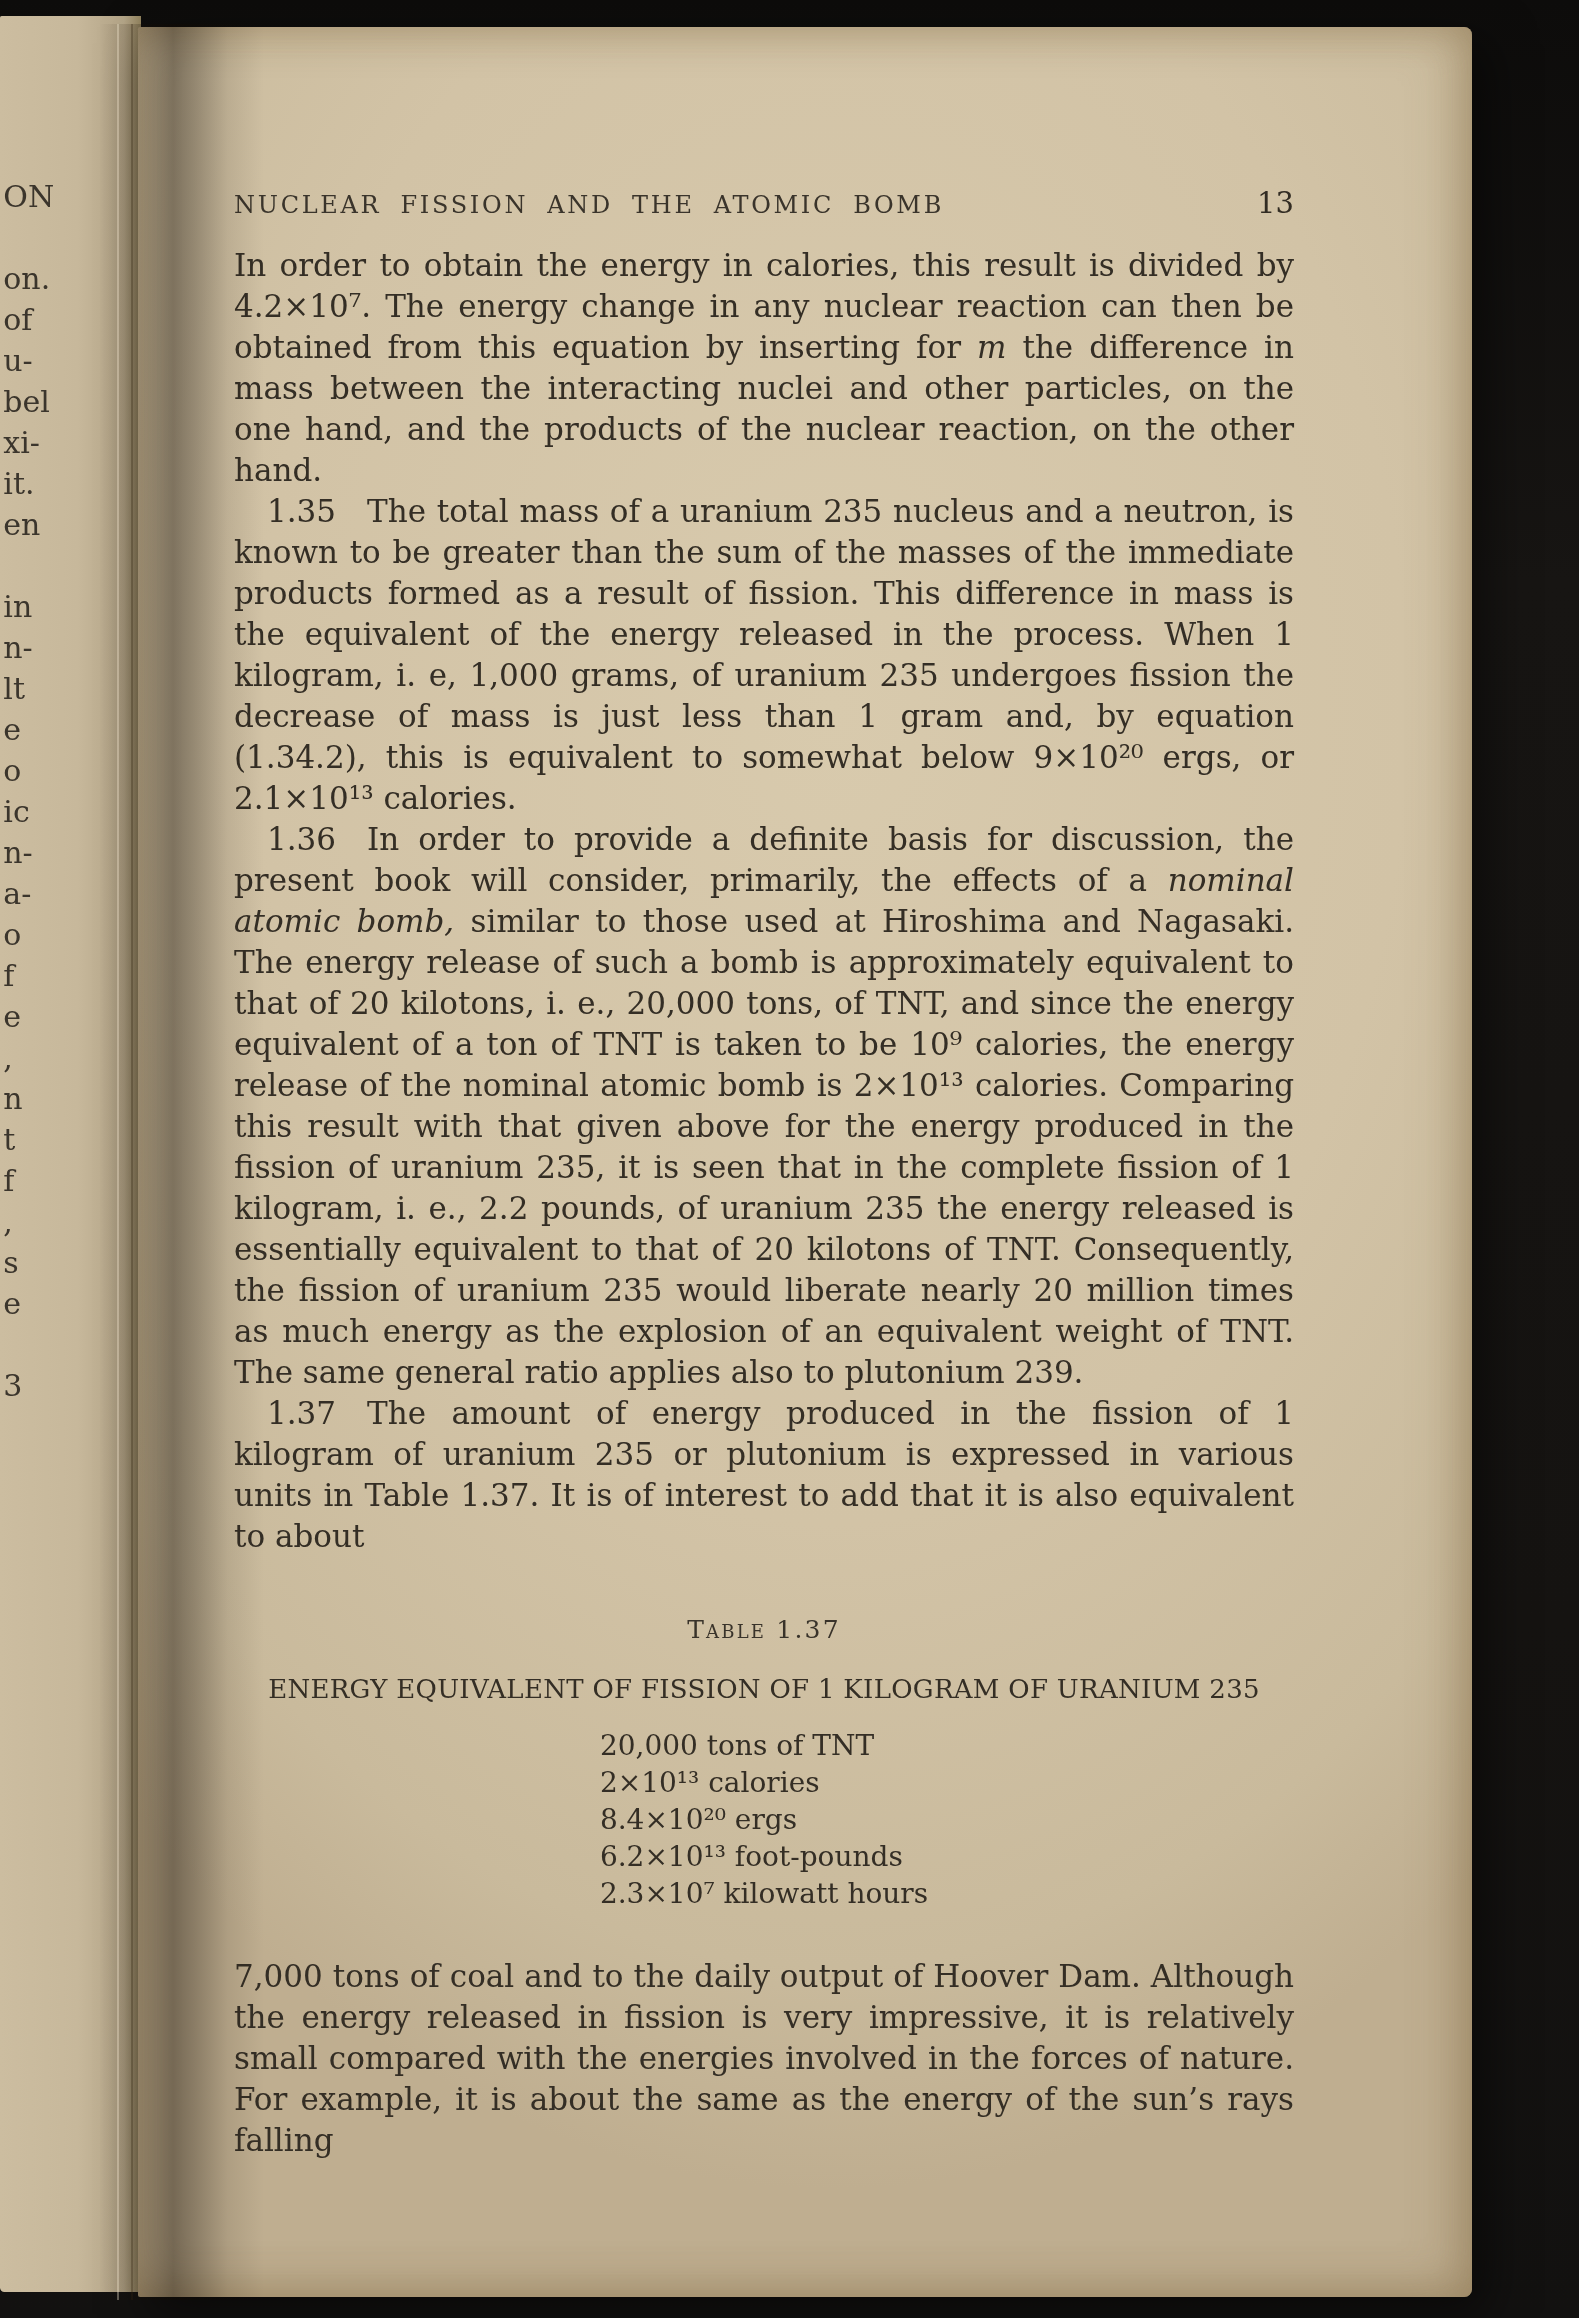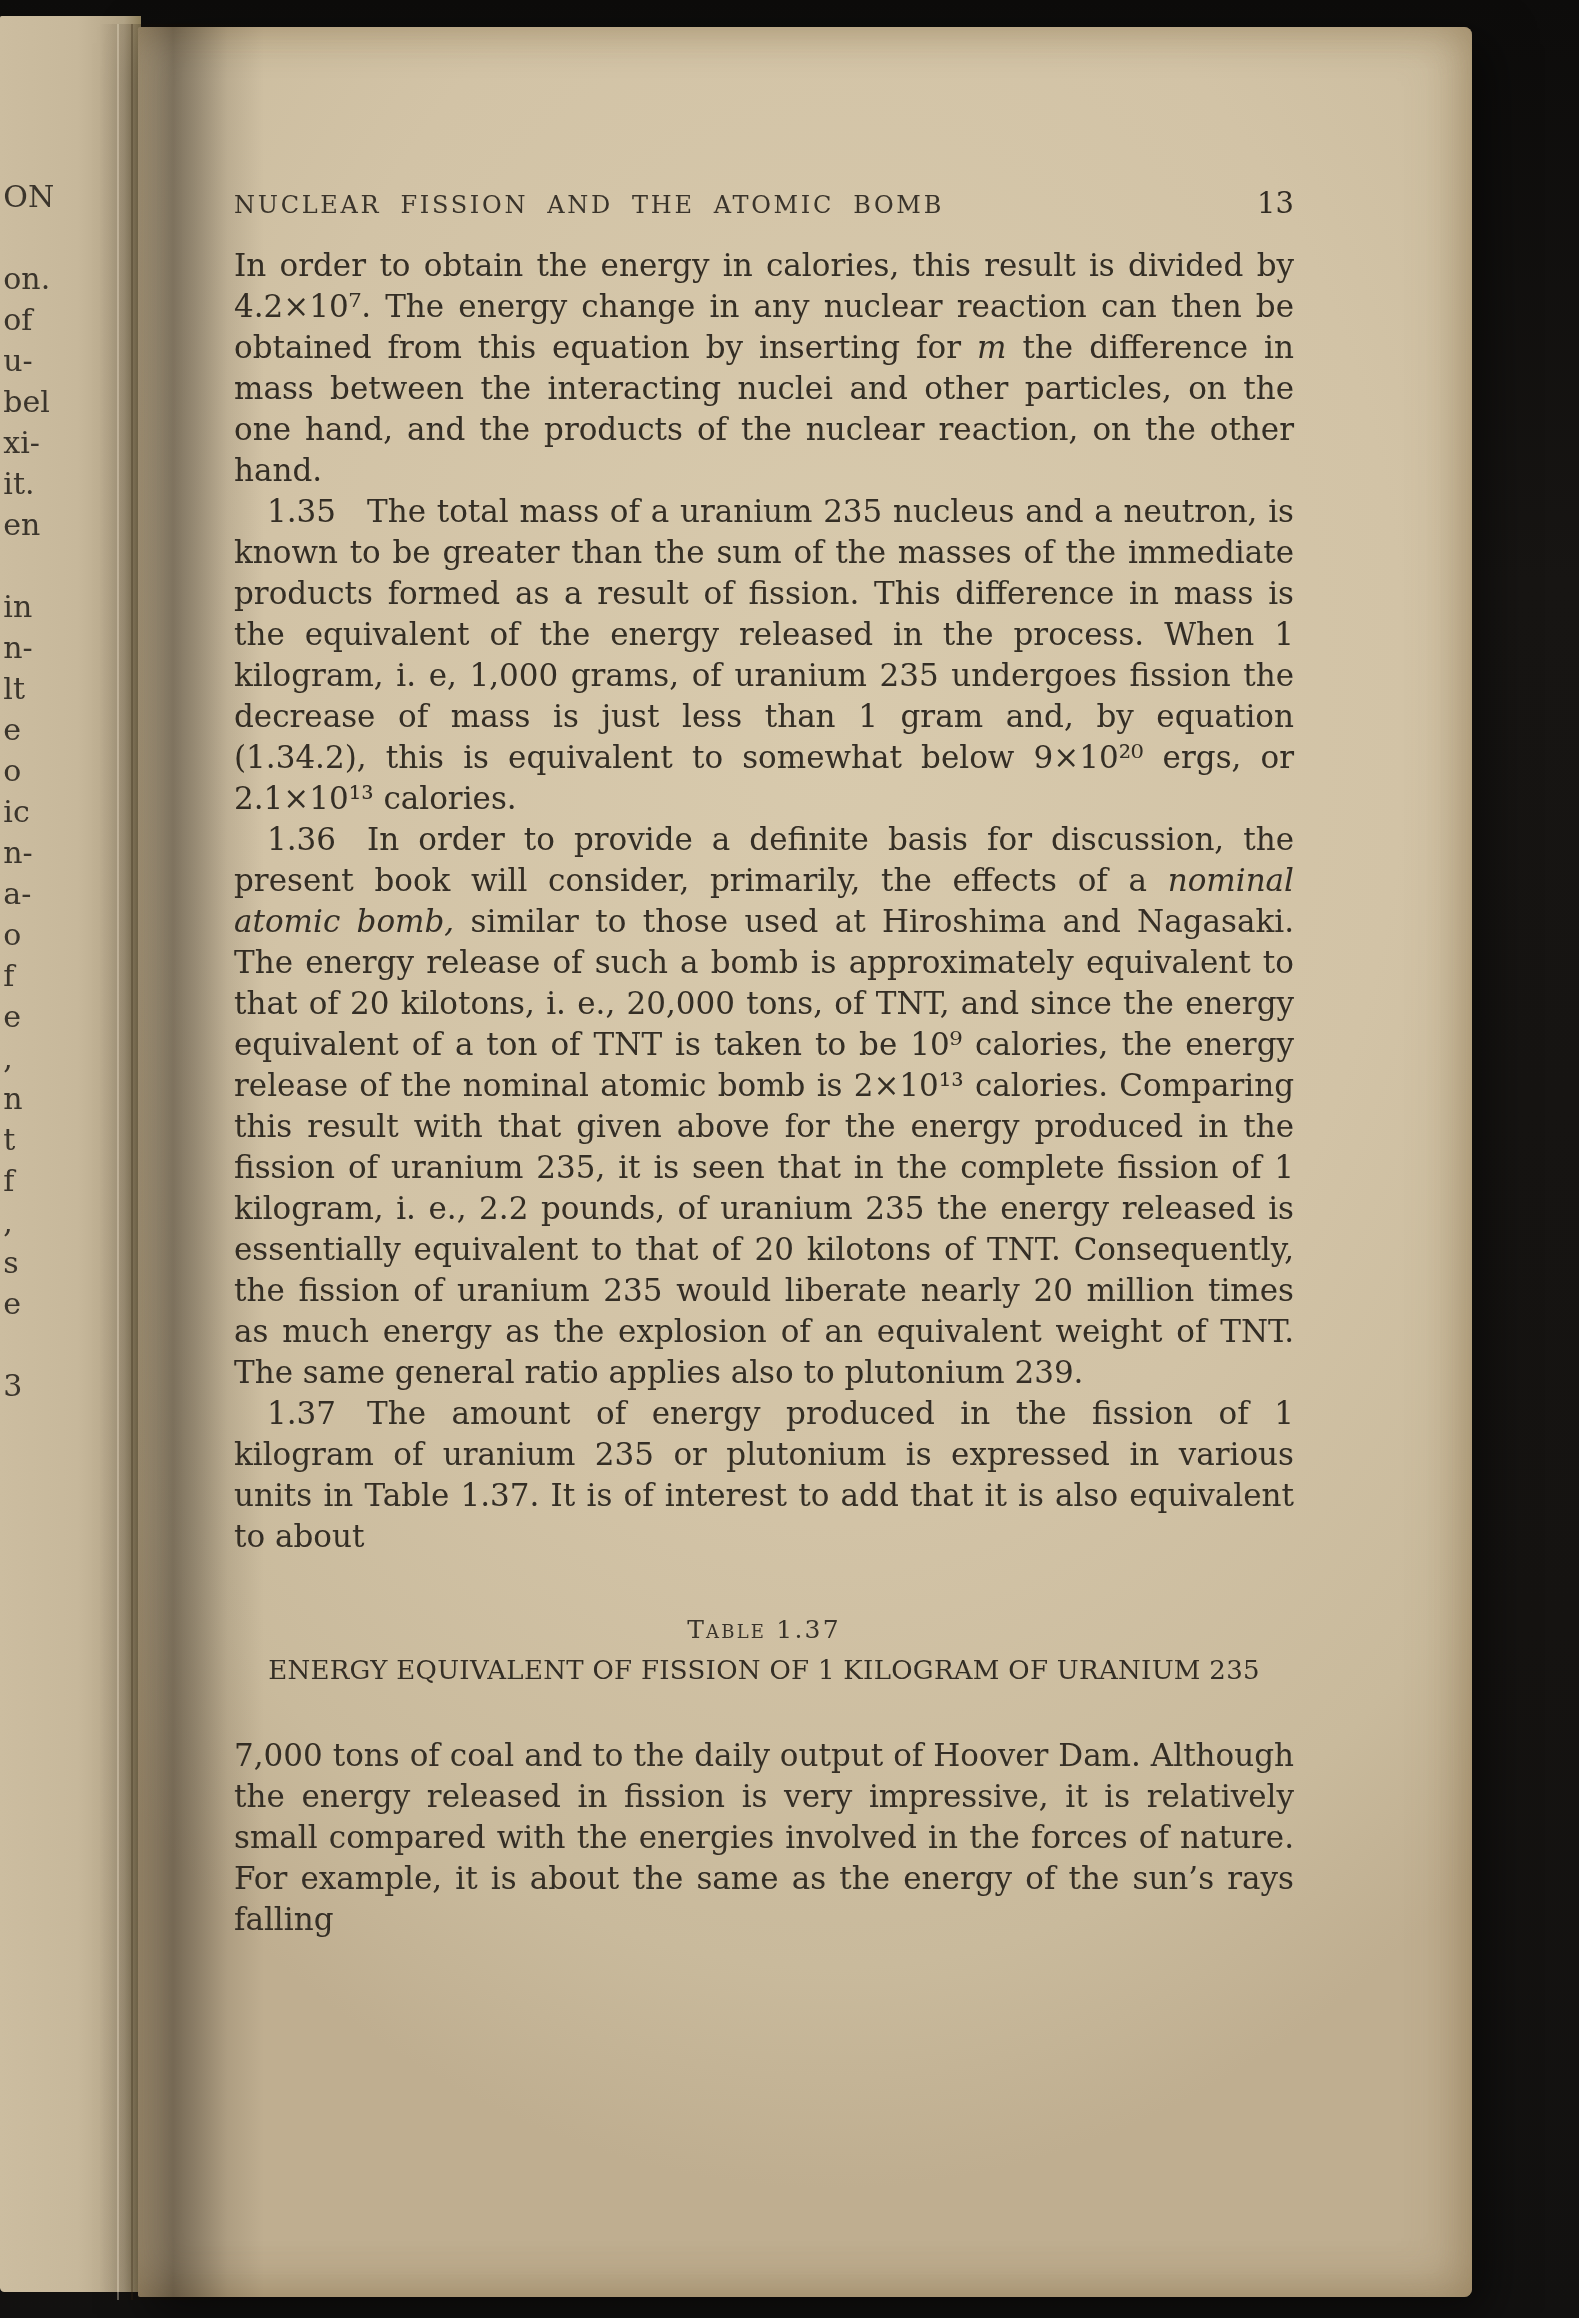--- a/index.html
+++ b/index.html
@@ -97,20 +97,21 @@
   .it { font-style: italic; }
 
   .table-block { margin-top: 52px; text-align: center; }
   .table-caption {
     font-size: 25px;
     font-variant: small-caps;
     letter-spacing: 2.2px;
     color: #39332a;
   }
   .table-title {
+    margin-top: 19px;
     font-size: 26px;
     letter-spacing: 0.3px;
     white-space: nowrap;
     color: #342e25;
   }
   .table-rows {
     display: table;
     margin: 16.5px auto 0;
     text-align: left;
     font-size: 28px;
@@ -172,20 +173,27 @@
 
         <p class="para indent">1.35 The total mass of a uranium 235 nucleus and a neutron, is known to be greater than the sum of the masses of the immediate products formed as a result of fission. This difference in mass is the equivalent of the energy released in the process. When 1 kilogram, i. e, 1,000 grams, of uranium 235 undergoes fission the decrease of mass is just less than 1 gram and, by equation (1.34.2), this is equivalent to somewhat below 9×10²⁰ ergs, or 2.1×10¹³ calories.</p>
 
         <p class="para indent"><span>1.36 In order to provide a definite basis for discussion, the present book will consider, primarily, the effects of a </span><span class="it">nominal atomic bomb,</span><span> similar to those used at Hiroshima and Nagasaki. The energy release of such a bomb is approximately equivalent to that of 20 kilotons, i. e., 20,000 tons, of TNT, and since the energy equivalent of a ton of TNT is taken to be 10⁹ calories, the energy release of the nominal atomic bomb is 2×10¹³ calories. Comparing this result with that given above for the energy produced in the fission of uranium 235, it is seen that in the complete fission of 1 kilogram, i. e., 2.2 pounds, of uranium 235 the energy released is essentially equivalent to that of 20 kilotons of TNT. Consequently, the fission of uranium 235 would liberate nearly 20 million times as much energy as the explosion of an equivalent weight of TNT. The same general ratio applies also to plutonium 239.</span></p>
 
         <p class="para indent">1.37 The amount of energy produced in the fission of 1 kilogram of uranium 235 or plutonium is expressed in various units in Table 1.37. It is of interest to add that it is also equivalent to about</p>
 
         <div class="table-block">
           <div class="table-caption">Table 1.37</div>
           <div class="table-title">ENERGY EQUIVALENT OF FISSION OF 1 KILOGRAM OF URANIUM 235</div>
+          <div class="table-rows">
+              <div class="table-row">20,000 tons of TNT</div>
+              <div class="table-row">2×10¹³ calories</div>
+              <div class="table-row">8.4×10²⁰ ergs</div>
+              <div class="table-row">6.2×10¹³ foot-pounds</div>
+              <div class="table-row">2.3×10⁷ kilowatt hours</div>
+            </div>
         </div>
 
         <p class="para closing">7,000 tons of coal and to the daily output of Hoover Dam. Although the energy released in fission is very impressive, it is relatively small compared with the energies involved in the forces of nature. For example, it is about the same as the energy of the sun’s rays falling</p>
 
       </div>
     </div>
   </div>
 
   <div class="gutter-shadow"></div>
   <div class="edge-line e1"></div>

